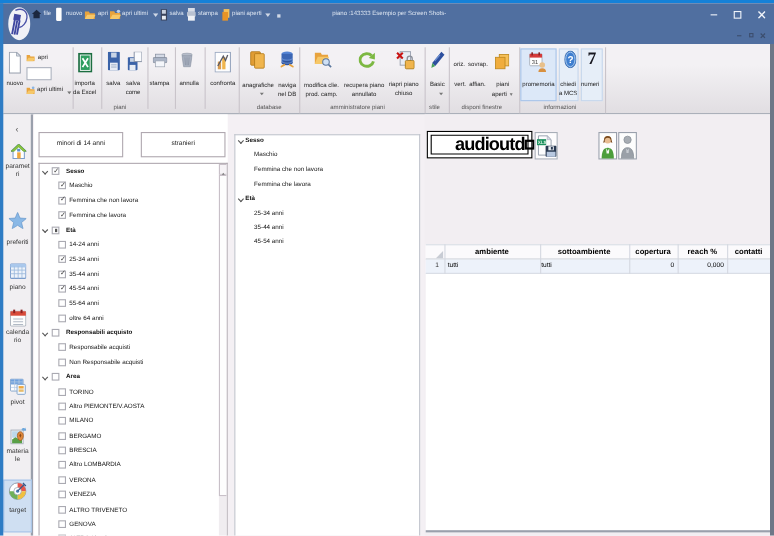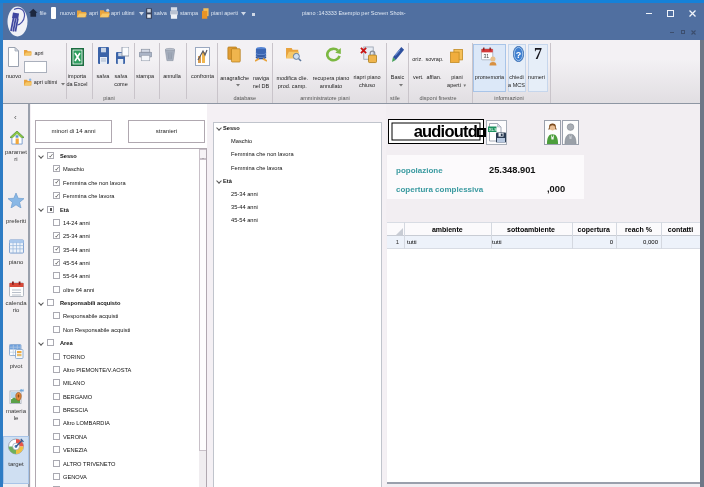--- a/index.html
+++ b/index.html
@@ -486,26 +486,20 @@
  <path d="M3.1 5 a3.4 3.4 0 0 1 6.8 0 l0.9 3 l-1.6 -0.6 l0.1 -2 a2.9 2.9 0 0 0 -5.6 0 l0.1 2 l-1.6 0.6 Z" fill="#7a4a1e"></path>
  <path d="M0.8 23 C 0.8 16, 2.5 12.5, 6.5 12.5 C 10.5 12.5, 12.2 16, 12.2 23 Z" fill="#4c9e3c"></path>
  <path d="M5 12.8 L6.5 15.5 L8 12.8 L7.6 18 L5.4 18 Z" fill="#f4f6f2"></path>
       </svg>
 <div class="abs" style="left:176px;top:16px;width:17px;height:25px;background:#fdfdfd;border:1px solid #9aa0ac;"></div>
 <svg class="abs" style="left:178px;top:17.5px;" width="13" height="22.5" viewBox="0 0 13 23">
  <circle cx="6.5" cy="5.2" r="3.4" fill="#a8adb4" stroke="#878d95" stroke-width="0.7"></circle>
  <path d="M0.8 23 C 0.8 16, 2.5 12.5, 6.5 12.5 C 10.5 12.5, 12.2 16, 12.2 23 Z" fill="#9aa0a8" stroke="#878d95" stroke-width="0.7"></path>
  <path d="M5.2 13 L6.5 15 L7.8 13 L7.5 17.5 L5.5 17.5 Z" fill="#c8ccd2"></path>
       </svg>
-<div class="abs" id="infobox">
- <span class="teal" style="left:9px;top:11px;">popolazione</span>
- <span class="ival" style="left:102px;top:10px;">25.348.901</span>
- <span class="teal" style="left:9px;top:29.5px;">copertura complessiva</span>
- <span class="ival" style="left:160px;top:28.5px;">,000</span>
-</div>
 <div class="abs" id="grid">
  <div class="abs" style="left:0;top:0;width:313px;height:14px;background:#fbfafc;border-bottom:1px solid #c8ccd4;border-top:1px solid #d8dce4;"></div>
  <div class="abs" style="left:0;top:14px;width:313px;height:13px;background:#edf2fa;border-bottom:1px solid #d8dce4;"></div>
  <svg class="abs" style="left:9px;top:6px;" width="7" height="7">
           <path d="M7 0 L7 7 L0 7 Z" fill="#c8ccd4"></path>
         </svg>
  <div class="gh" style="left:17px;width:86.5px;">ambiente</div>
  <div class="gh" style="left:103.5px;width:81px;">sottoambiente</div>
  <div class="gh" style="left:184.5px;width:44.5px;">copertura</div>
  <div class="gh" style="left:229px;width:45px;">reach %</div>

